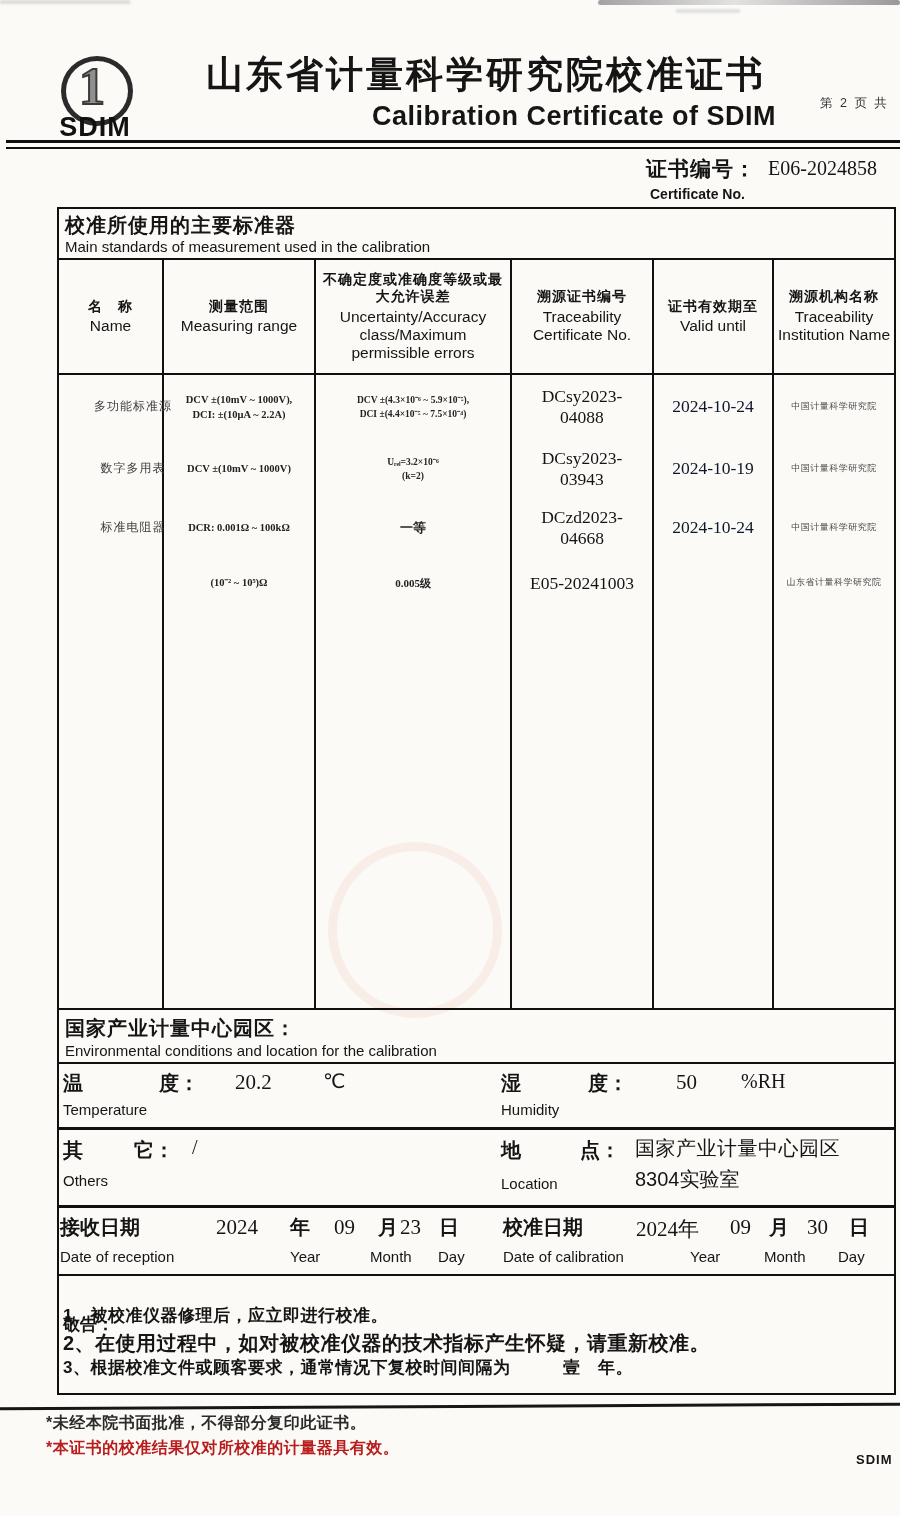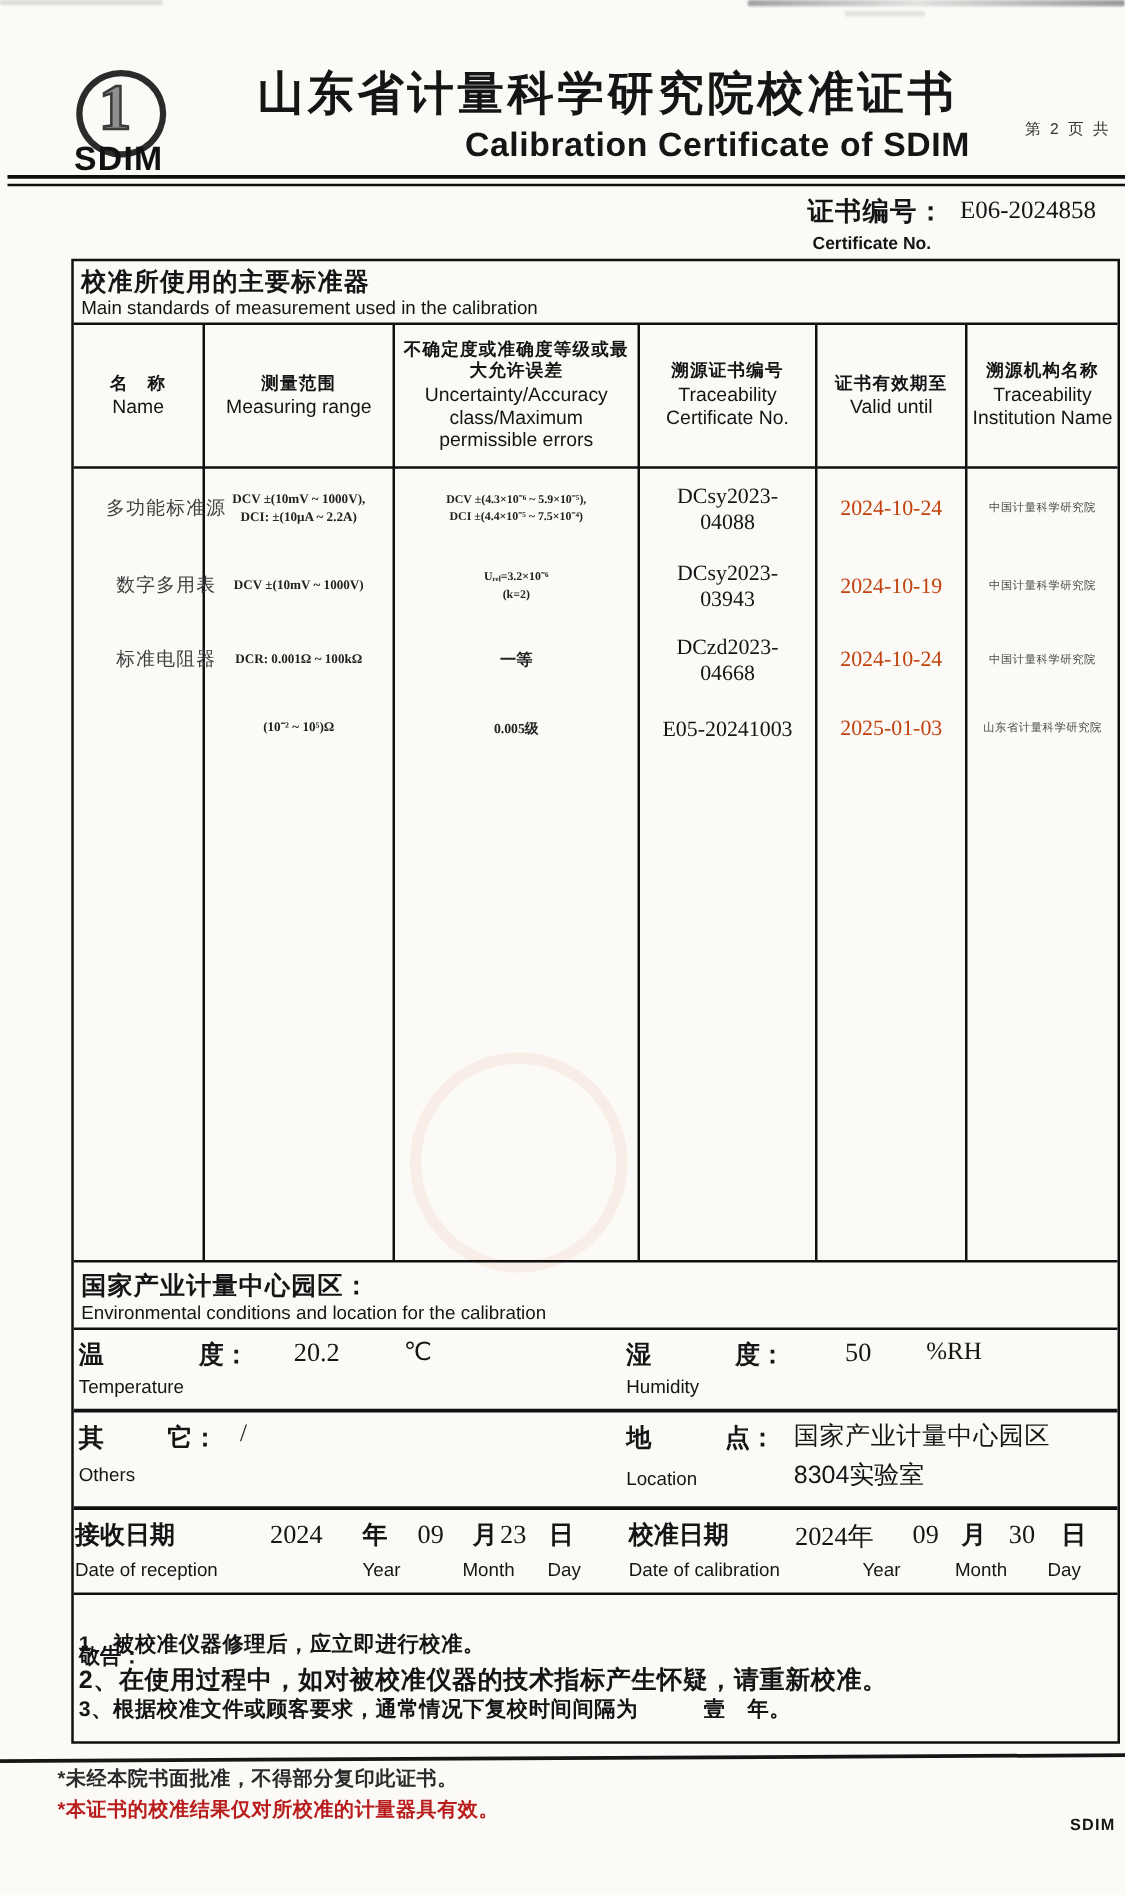--- a/index.html
+++ b/index.html
@@ -44,25 +44,25 @@
   [data-name="standards-table"]{left:0;top:49px;width:835px;border-top:2px solid #101010;border-bottom:2px solid #101010;
     display:grid;grid-template-columns:105px 152px 196px 142px 120px 1fr;grid-template-rows:115px 633px;}
   .th{border-right:2px solid #101010;border-bottom:2px solid #101010;display:flex;flex-direction:column;justify-content:center;align-items:center;
     text-align:center;padding:2px 3px;}
   .th.last,.td.last{border-right:none;}
   .th-cn{font-size:14px;font-weight:600;line-height:1.25;letter-spacing:1px;}
   .th-en{font-size:15.5px;line-height:1.18;margin-top:2px;}
   .td{border-right:2px solid #101010;display:flex;flex-direction:column;align-items:center;}
   .entry{display:flex;align-items:center;justify-content:center;text-align:center;width:100%;line-height:1.45;}
   .e1{height:64px;}.e2{height:60px;}.e3{height:57px;}.e4{height:54px;}
-  .col-name .entry{font-size:15px;color:#3d3d3d;letter-spacing:1px;padding-left:45px;}
+  .col-name .entry{font-size:12px;color:#3d3d3d;letter-spacing:1px;padding-left:45px;}
   .col-range .entry{font-family:"Liberation Serif",serif;font-size:10.5px;font-weight:600;color:#222;}
   .col-unc .entry{font-family:"Liberation Serif",serif;font-size:9.5px;font-weight:600;color:#222;line-height:1.5;}
   .col-cert .entry{font-family:"Liberation Serif",serif;font-size:17.5px;line-height:1.2;color:#141414;}
-  .col-valid .entry{font-family:"Liberation Serif",serif;font-size:17.5px;color:#c2410c;text-align:center;}
+  .col-valid .entry{font-family:"Liberation Serif",serif;font-size:17.5px;color:#0f172a;text-align:center;}
   .col-inst .entry{font-size:9px;color:#4a4a4a;letter-spacing:.5px;}
   .col-unc .e3{font-size:13px;font-family:"Liberation Sans",sans-serif;font-weight:700;}
   .col-unc .e4{font-size:11px;}
 
   
   [data-name="environment-title-cn"]{left:6px;top:806px;font-size:20px;font-weight:700;letter-spacing:1px;}
   [data-name="environment-title-en"]{left:6px;top:833px;font-size:15px;}
   [data-name="env-divider-1"]{left:0;top:853px;width:835px;height:2px;background:#101010;}
   [data-name="temperature-label-cn-a"]{left:4px;top:861px;font-size:20px;font-weight:700;}
   [data-name="temperature-label-cn-b"]{left:100px;top:861px;font-size:20px;font-weight:700;}
@@ -204,21 +204,20 @@
       <div class="entry e2 ml" data-name="traceability-cert-no">DCsy2023-
 03943</div>
       <div class="entry e3 ml" data-name="traceability-cert-no">DCzd2023-
 04668</div>
       <div class="entry e4 ml" data-name="traceability-cert-no">E05-20241003</div>
     </div>
     <div class="td col-valid" data-name="column-valid-until-values">
       <div class="entry e1" data-name="valid-until-date">2024-10-24</div>
       <div class="entry e2" data-name="valid-until-date">2024-10-19</div>
       <div class="entry e3" data-name="valid-until-date">2024-10-24</div>
-      <div class="entry e4" data-name="valid-until-date">2025-01-03</div>
     </div>
     <div class="td col-inst last" data-name="column-institution-values">
       <div class="entry e1" data-name="traceability-institution">中国计量科学研究院</div>
       <div class="entry e2" data-name="traceability-institution">中国计量科学研究院</div>
       <div class="entry e3" data-name="traceability-institution">中国计量科学研究院</div>
       <div class="entry e4" data-name="traceability-institution">山东省计量科学研究院</div>
     </div>
   </div>
 
   <div class="abs" data-name="environment-title-cn">国家产业计量中心园区：</div>

